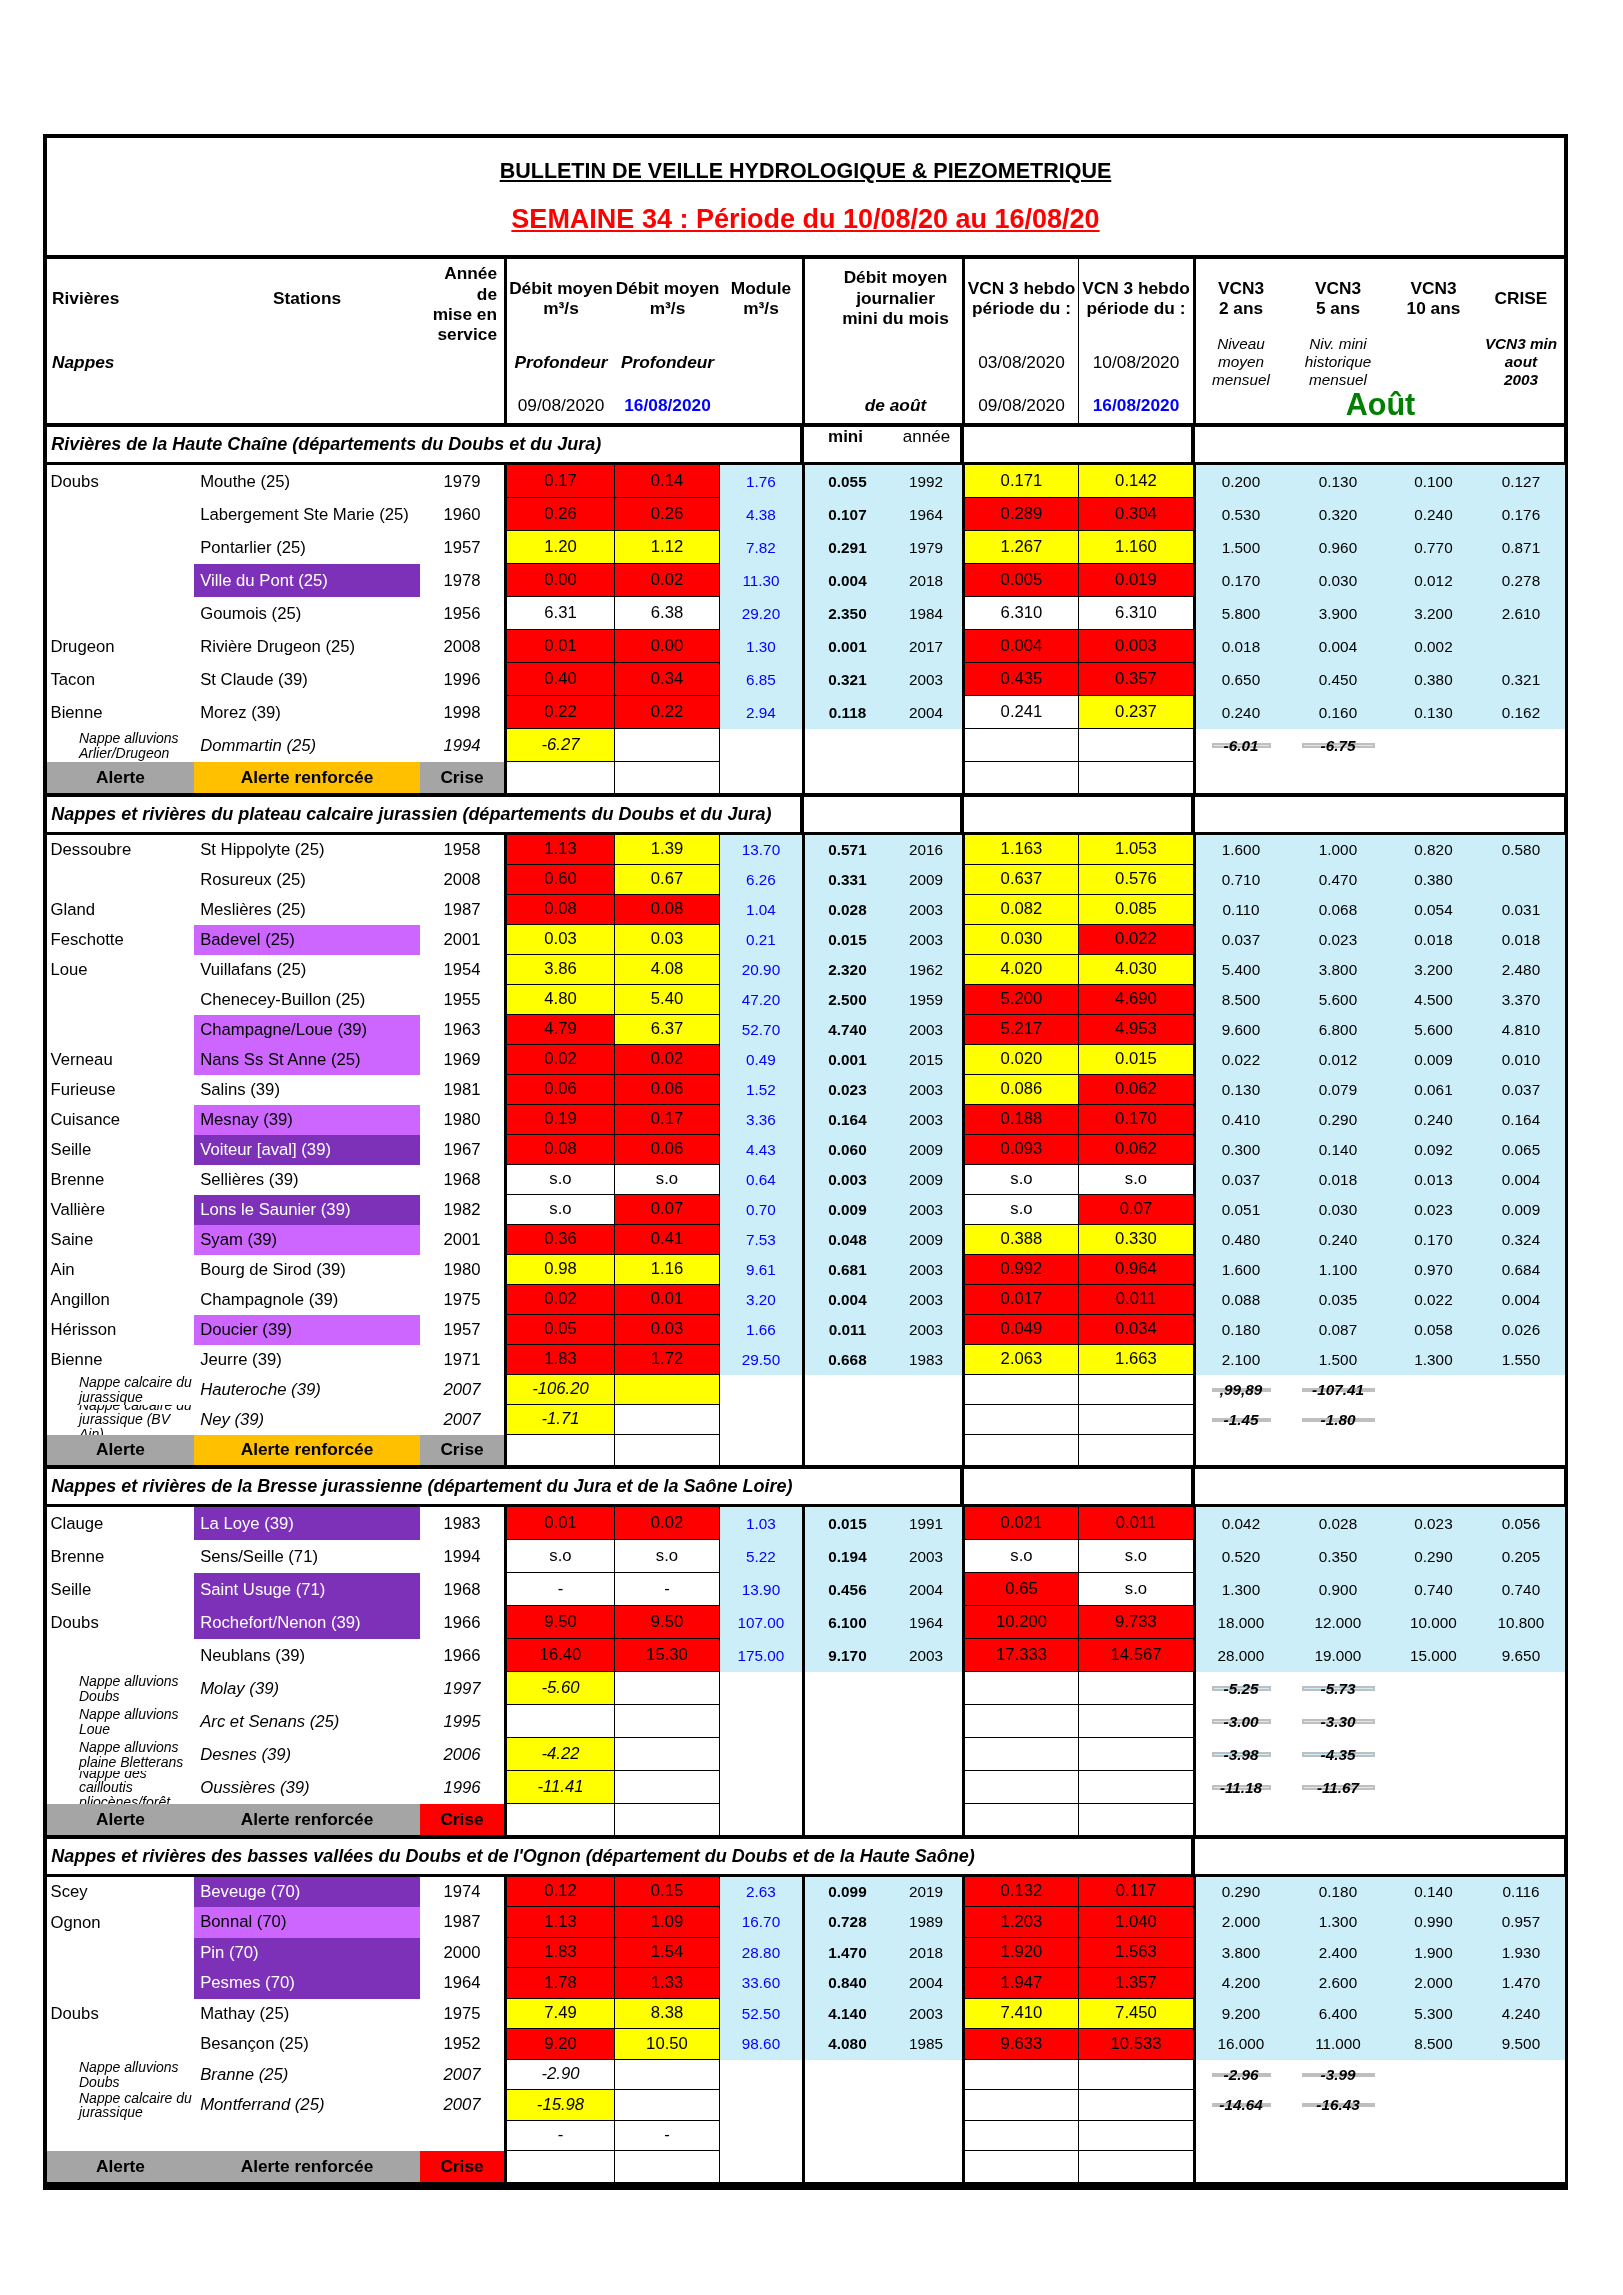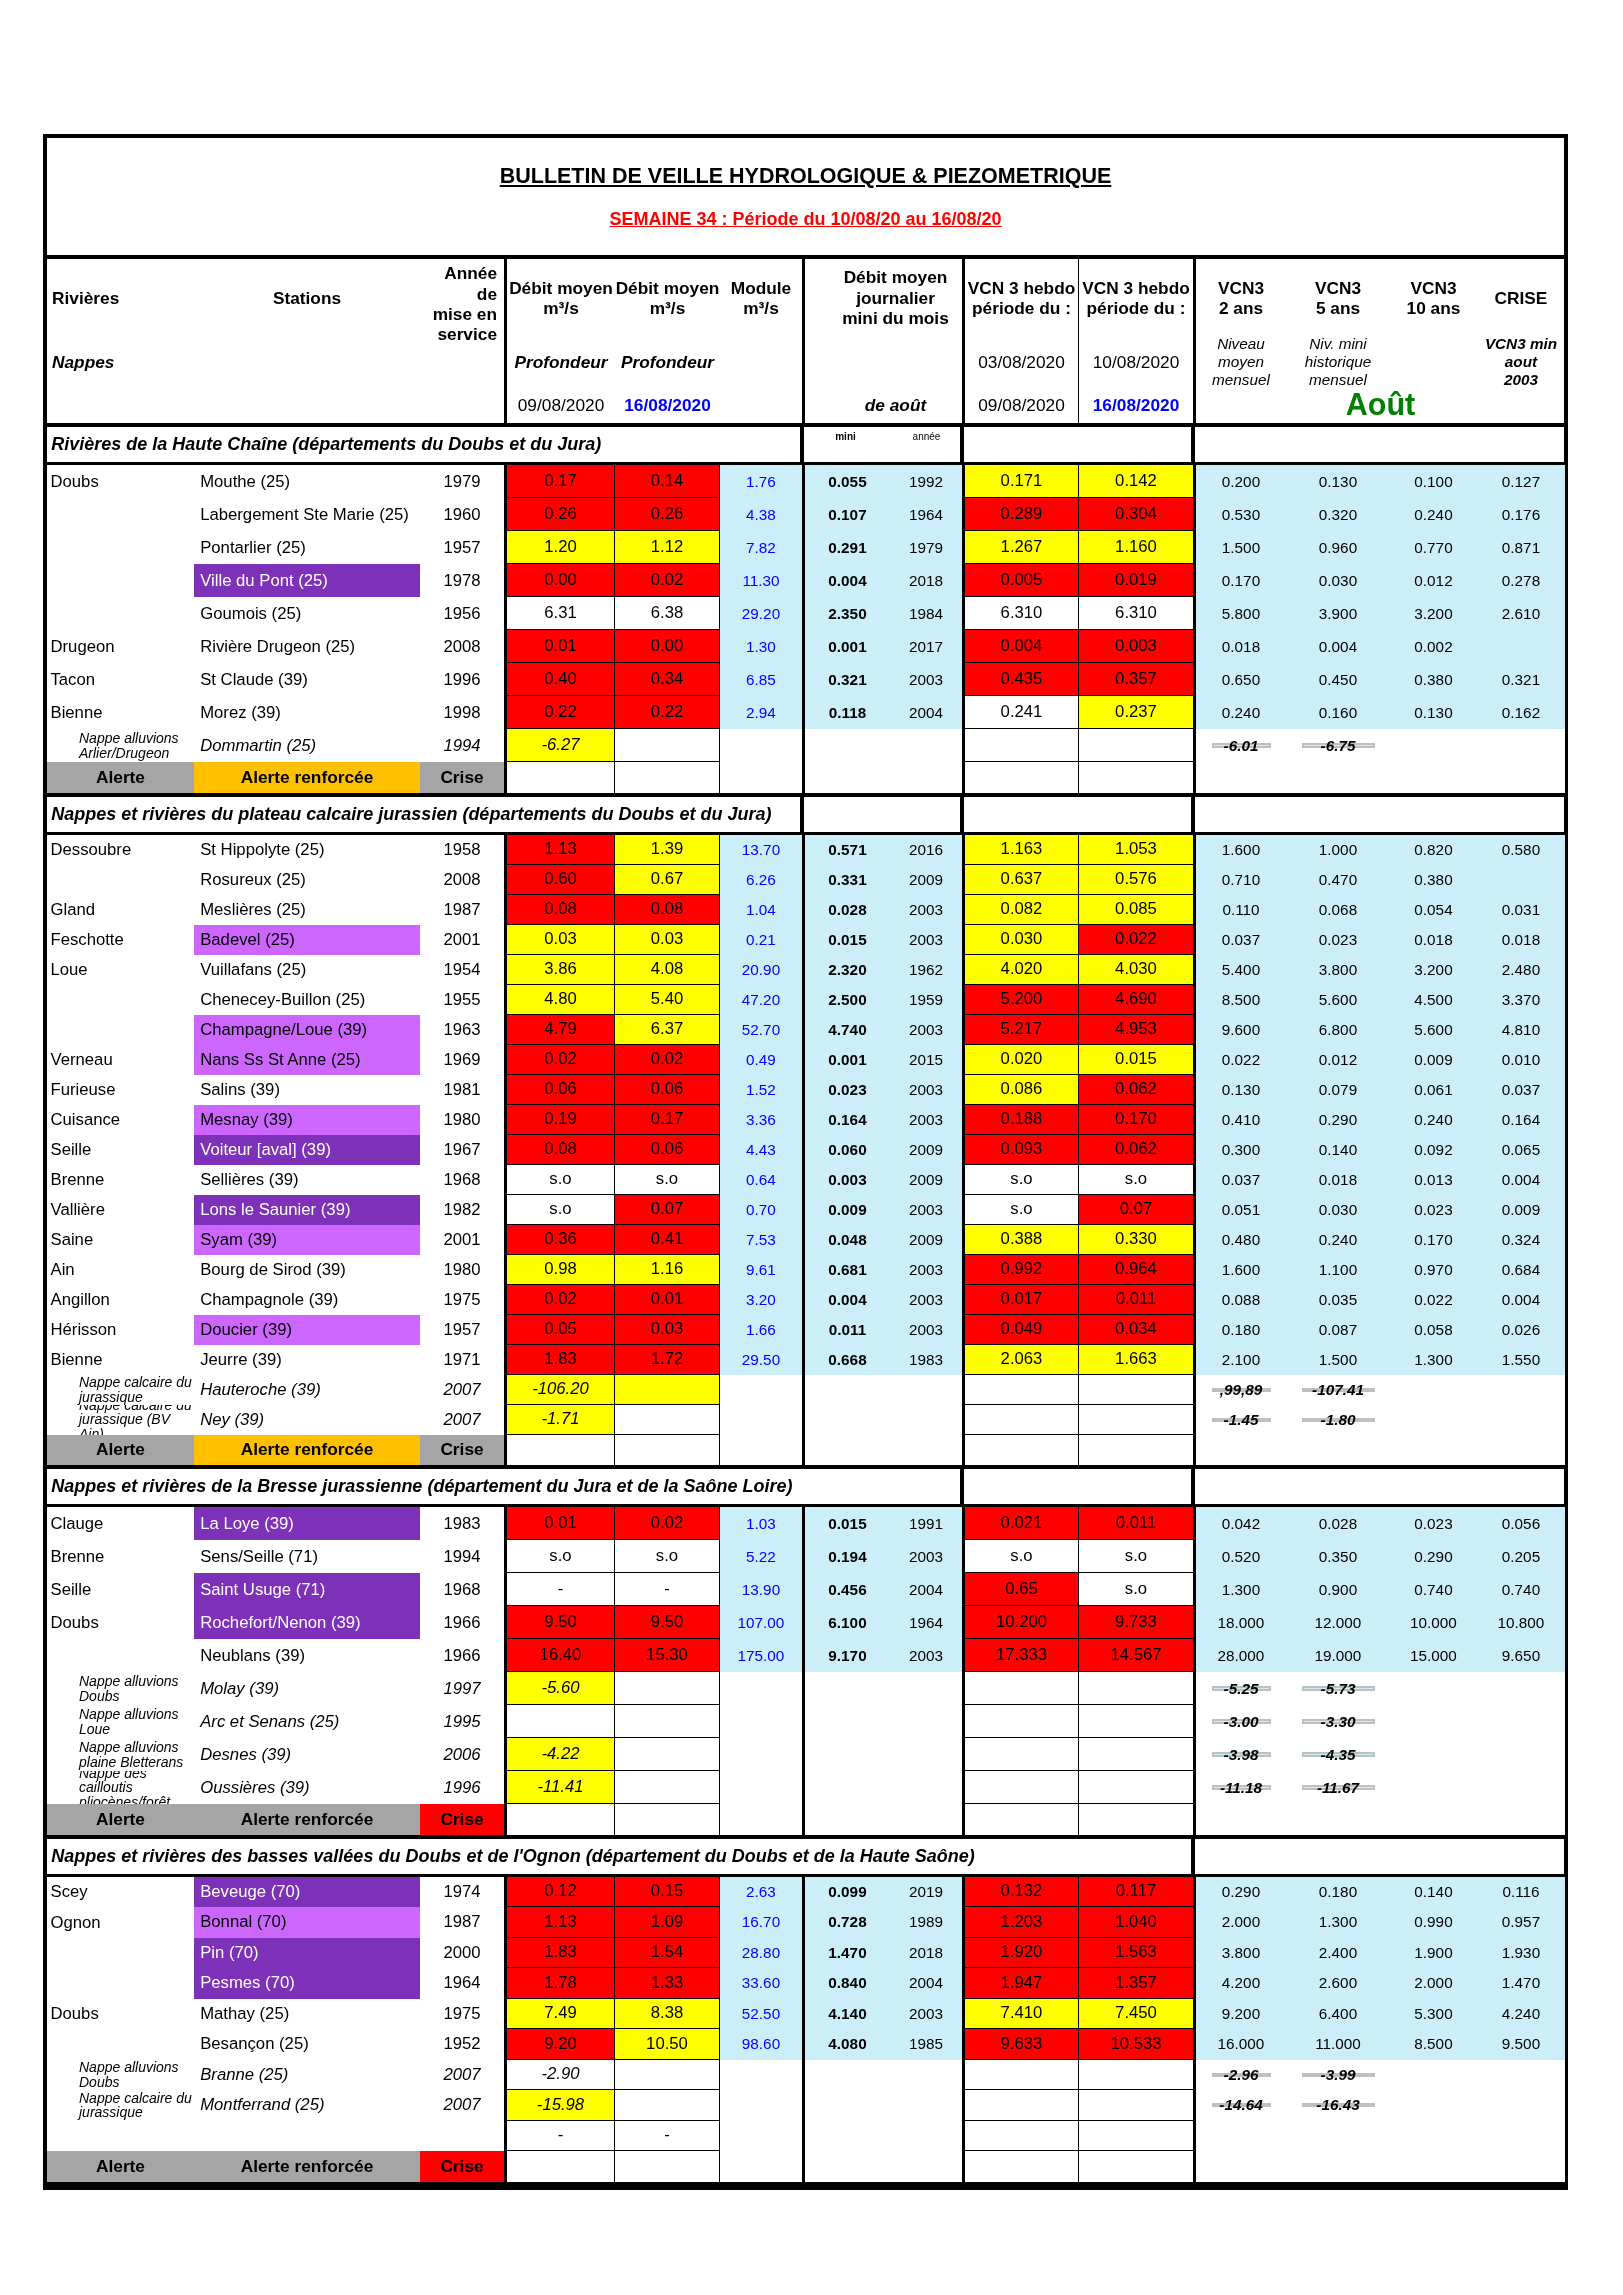--- a/index.html
+++ b/index.html
@@ -4,21 +4,21 @@
 <style>
   html,body{margin:0;padding:0;background:#e8e8e8;}
   .sheet{position:relative;width:1623px;height:2295px;background:#ffffff;
          font-family:"Liberation Sans","DejaVu Sans",sans-serif;color:#000;}
   .outer{position:absolute;left:43px;top:134px;width:1525px;border:4.2px solid #000;
          background:#fff;box-sizing:border-box;}
   
   .titlebox{height:117px;border-bottom:4.2px solid #000;display:flex;flex-direction:column;
             align-items:center;justify-content:center;gap:20px;}
   .t1{font-weight:bold;font-size:21.5px;text-decoration:underline;}
-  .t2{font-weight:bold;font-size:18px;color:var(--red);text-decoration:underline;}
+  .t2{font-weight:bold;font-size:27px;color:var(--red);text-decoration:underline;}
   
   .hdr,.row{display:grid;
     grid-template-columns:147px 226px 87px 108px 105px 85px 85px 75px 114px 117px 90px 104px 87px 88px;}
   
   .hdr{grid-template-rows:78px 50px 36px;border-bottom:4.2px solid #000;}
   .h{display:flex;align-items:center;justify-content:center;text-align:center;
      font-weight:bold;font-size:17.3px;white-space:pre-line;line-height:1.18;}
   .h.left{justify-content:flex-start;padding-left:5px;}
   .h.right{justify-content:flex-end;text-align:right;padding-right:7px;align-items:flex-start;padding-top:4.2px;}
   .hR5{border-right:3.5px solid #000;}
@@ -31,21 +31,21 @@
   .blue{color:var(--blue);}
   .green-big{color:var(--green);font-size:30.5px;font-weight:bold;}
   
   .band{position:relative;height:35px;border-bottom:3.5px solid #000;background:#fff;}
   .vl{position:absolute;top:0;bottom:0;width:3.5px;background:#000;}
   .vl-a{left:753px}.vl-b{left:913px}.vl-c{left:1144px}
   .band-text{position:absolute;left:0;top:0;bottom:0;display:flex;align-items:center;
              padding:0 12.5px 0 4.2px;background:#fff;font-weight:bold;font-size:18px;
              white-space:nowrap;z-index:1;font-style:italic;}
   .mini-lbl,.annee-lbl{position:absolute;top:0;bottom:16px;display:flex;align-items:center;
-             justify-content:center;font-size:10px;z-index:1;}
+             justify-content:center;font-size:17px;z-index:1;}
   .mini-lbl{left:756px;width:85px;font-weight:bold;}
   .annee-lbl{left:842px;width:75px;}
   
   .sec1 .row{height:33px}.sec2 .row{height:30px}.sec3 .row{height:33px}.sec4 .row{height:30.5px}
   .row.lgd{height:30.5px!important;}
   .sec{border-bottom:0;}
   .sec-end{border-bottom:4.2px solid #000;}
   .c{display:flex;align-items:center;justify-content:center;font-size:15.3px;overflow:hidden;
      background:#fff;box-sizing:border-box;}
   .col-riv{justify-content:flex-start;padding-left:3.5px;font-size:16.7px;white-space:pre-line;

